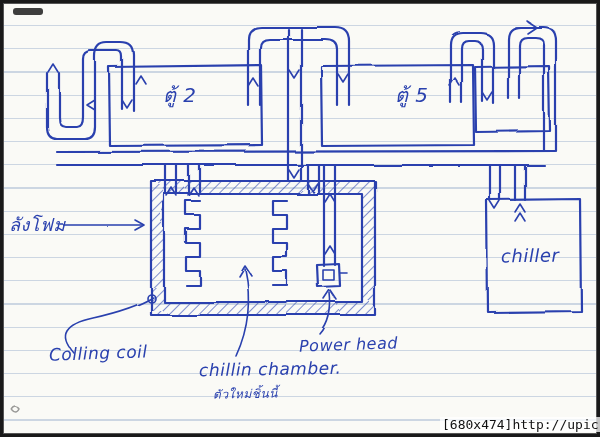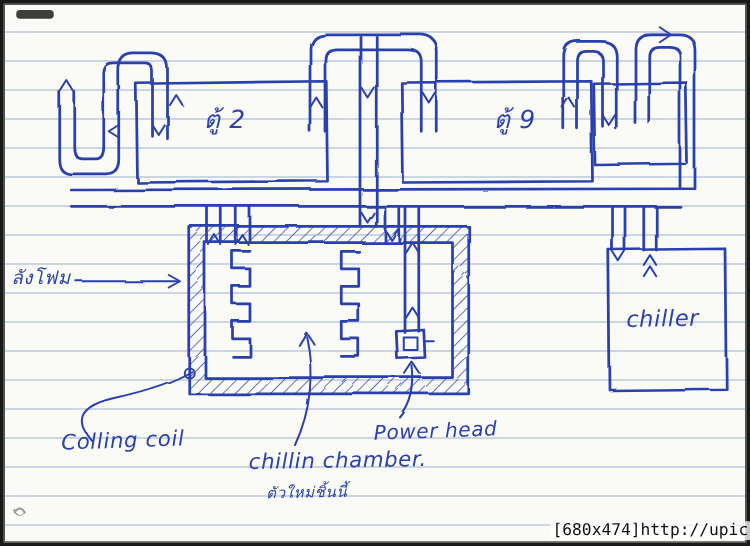--- a/index.html
+++ b/index.html
@@ -34,21 +34,21 @@
     font-style:italic;letter-spacing:.5px;white-space:nowrap;
   }
   .smudge-tl{position:absolute;z-index:3;left:10px;top:5px;width:30px;height:7px;background:#1c1c1c;border-radius:3px;opacity:.85;}
   .watermark{
     position:absolute;z-index:3;left:437px;top:414px;
     font-family:"DejaVu Sans Mono",monospace;font-size:13px;font-style:normal;
     color:var(--watermark);background:rgba(255,255,255,.75);padding:0 2px;letter-spacing:0;
   }
   .lbl-tank{font-size:20px;}
   .lbl-chiller{font-size:18px;transform:rotate(-1deg);}
-  .lbl-foam{font-size:15px;}
+  .lbl-foam{font-size:18px;}
   .lbl-coil{font-size:17px;transform:rotate(-2deg);}
   .lbl-chamber{font-size:17px;transform:rotate(-1deg);}
   .lbl-note{font-size:12px;transform:rotate(-1deg);}
   .lbl-power{font-size:16px;transform:rotate(-2deg);}
 </style>
 </head>
 <body>
 
 <div class="page">
 
@@ -164,21 +164,21 @@
         <path class="ink thin" d="M236,273 L242,263 L248,272"></path>
         <path class="ink thin" d="M317,331 Q330,316 327,290"></path>
         <path class="ink thin" d="M321,296 L327,287 L333,296"></path>
       </g>
 
       <path d="M8,406 q4,-6 8,0 q-3,6 -8,0" stroke="#9a9a98" fill="none" stroke-width="1.5"></path>
     </g>
   </svg>
 
   <div class="hand lbl-tank" style="left:160px;top:76px;">ตู้ 2</div>
-  <div class="hand lbl-tank" style="left:392px;top:76px;">ตู้ 9</div>
+  <div class="hand lbl-tank" style="left:392px;top:76px;">ตู้ 5</div>
   <div class="hand lbl-chiller" style="left:498px;top:242px;">chiller</div>
   <div class="hand lbl-foam" style="left:6px;top:207px;">ลังโฟม</div>
   <div class="hand lbl-coil" style="left:46px;top:340px;">Colling coil</div>
   <div class="hand lbl-chamber" style="left:196px;top:356px;">chillin chamber.</div>
   <div class="hand lbl-note" style="left:210px;top:381px;">ตัวใหม่ชิ้นนี้</div>
   <div class="hand lbl-power" style="left:296px;top:332px;">Power head</div>
 
   <div class="smudge-tl"></div>
   <div class="watermark">[680x474]http://upic.me/</div>
 

